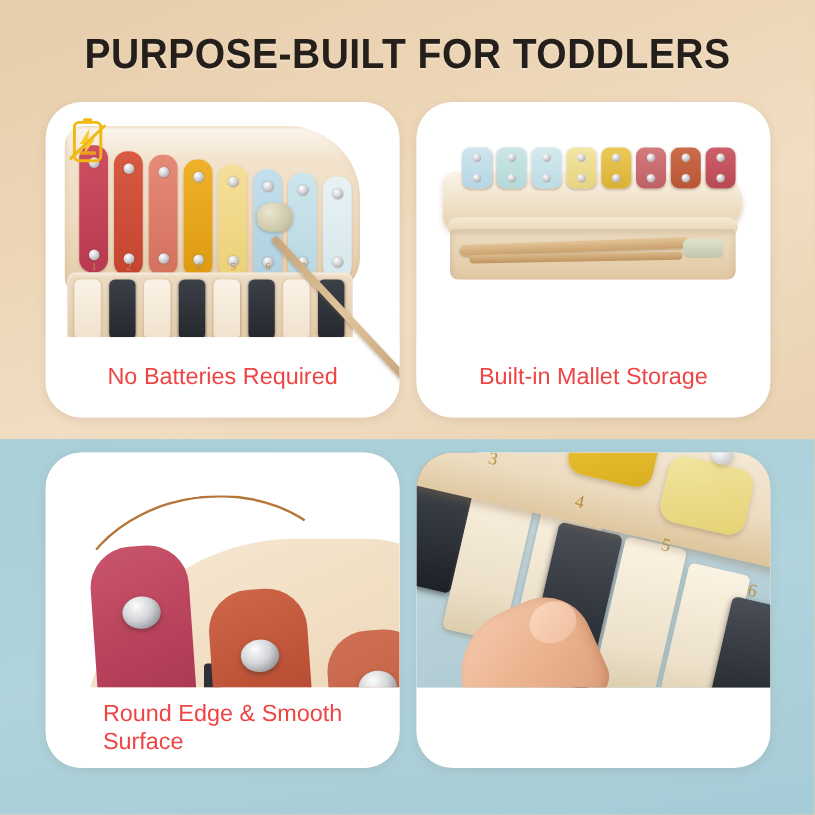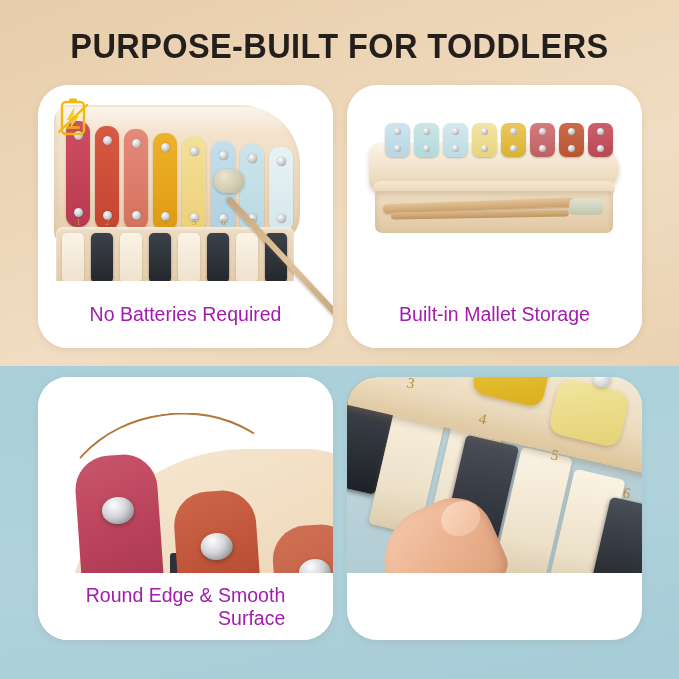--- a/index.html
+++ b/index.html
@@ -33,22 +33,22 @@
   }
   .card.c1{left:38px;top:85px;width:295px;height:263px;}
   .card.c2{left:347px;top:85px;width:295px;height:263px;}
   .card.c3{left:38px;top:377px;width:295px;height:263px;}
   .card.c4{left:347px;top:377px;width:295px;height:263px;}
 
   .photo{position:absolute;left:0;top:0;width:100%;height:196px;overflow:hidden;}
   .caption{
     position:absolute;left:0;bottom:0;width:100%;height:67px;
     display:flex;align-items:center;justify-content:center;
-    text-align:right;line-height:1.18;
-    font-size:19.5px;color:#a21caf;background:#fff;
+    text-align:left;line-height:1.18;
+    font-size:19.5px;color:#ef4444;background:#fff;
     padding:0 10px;box-sizing:border-box;z-index:6;
   }
   .caption.two-line{font-size:19.5px;}
 
   
   .batt-icon{position:absolute;left:17px;top:11px;width:36px;height:44px;z-index:5;}
 
   .xylo1{position:absolute;left:16px;top:14px;width:262px;height:182px;}
   .xbody{
     position:absolute;left:0;top:6px;width:246px;height:140px;

